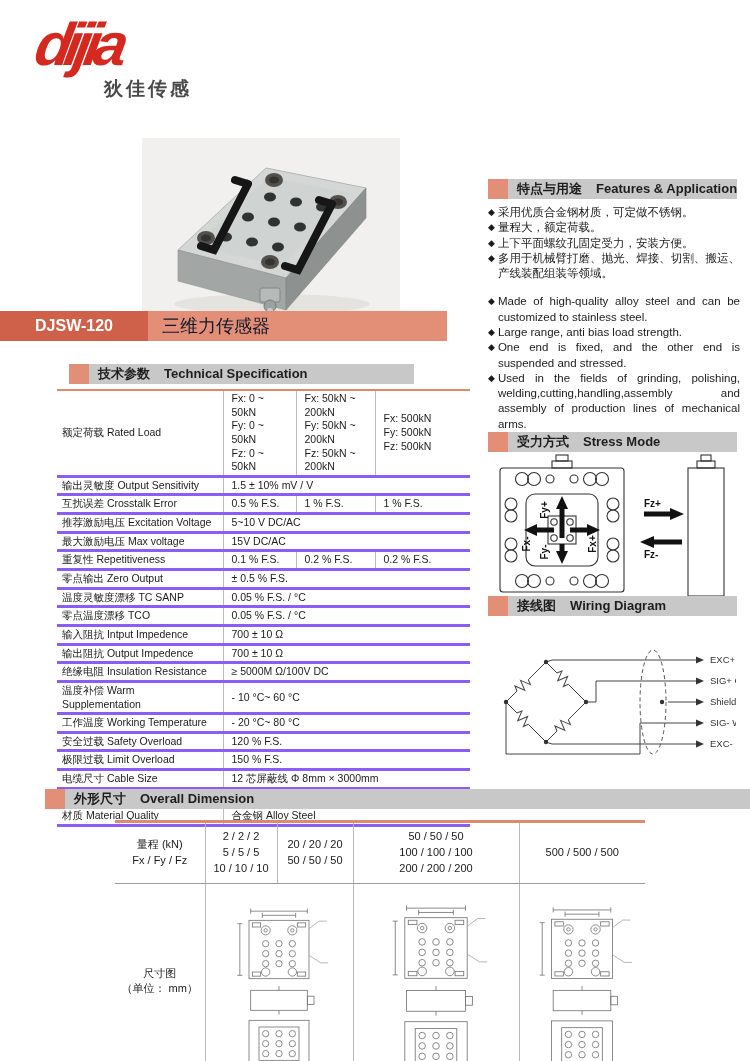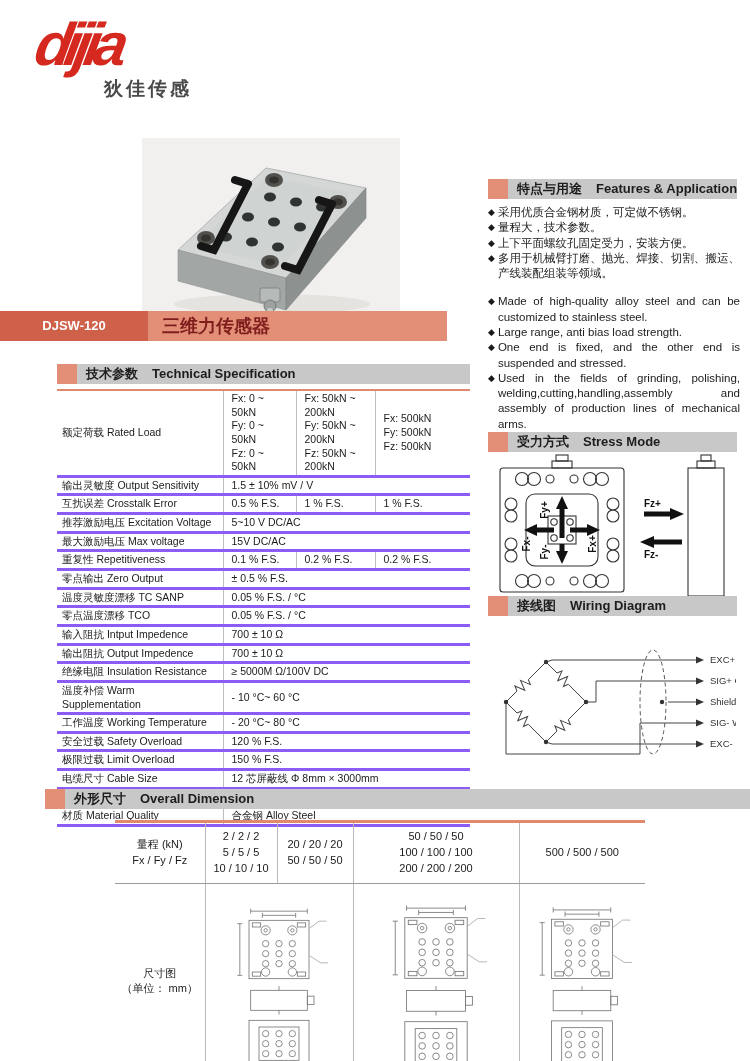--- a/index.html
+++ b/index.html
@@ -10,33 +10,33 @@
   .logo{position:absolute;left:36px;top:16px;}
   .logo-mark{font-style:italic;font-weight:bold;font-size:60px;line-height:.95;
              letter-spacing:-7px;transform:skewX(-10deg);color:#d5281e;}
   .logo-sub{font-size:19px;font-weight:bold;color:#4a4a4a;letter-spacing:3px;margin:3px 0 0 68px;text-align:center;}
 
   
   .photo{position:absolute;left:142px;top:138px;width:258px;height:182px;background:#f1f0ee;}
 
   
   .title-bar{position:absolute;left:0;top:311px;width:447px;height:30px;display:flex;}
-  .title-model{width:148px;background:#cf604a;color:#fff;font-size:13px;font-weight:bold;
+  .title-model{width:148px;background:#cf604a;color:#fff;font-size:16px;font-weight:bold;
                line-height:30px;text-align:center;}
-  .title-name{flex:1;background:#e38f77;color:#7f1d1d;font-size:18px;font-weight:bold;
+  .title-name{flex:1;background:#e38f77;color:#0f172a;font-size:18px;font-weight:normal;
               line-height:30px;padding-left:14px;}
 
   
   .sec-head{position:absolute;display:flex;height:20px;}
   .sec-head .sq{width:20px;height:20px;background:#e38f77;flex:none;}
   .sec-head .bar{flex:1;background:#c8c8c8;line-height:20px;padding-left:9px;font-size:13px;
                  font-weight:bold;color:#1d1d1d;white-space:nowrap;overflow:hidden;}
   .sec-head .en{margin-left:14px;}
   #features-head{left:488px;top:179px;width:249px;}
-  #spec-head{left:57px;top:364px;width:413px;}
+  #spec-head{left:69px;top:364px;width:345px;}
   #stress-head{left:488px;top:432px;width:249px;}
   #wiring-head{left:488px;top:596px;width:249px;}
   #dim-head{left:45px;top:789px;width:750px;}
 
   
   .features-body{position:absolute;left:488px;top:205px;width:252px;font-size:11.5px;
                  line-height:1.33;color:#1b1b1b;}
   .group-en{margin-top:13px;}
   .bullet{display:flex;}
   .bullet .dia{flex:none;margin-right:3px;font-size:9px;line-height:15px;}
@@ -122,21 +122,21 @@
   </div>
 
   <div class="features-body">
     <div class="group-cn">
       <div class="bullet">
           <span class="dia">◆</span>
           <span class="txt">采用优质合金钢材质，可定做不锈钢。</span>
         </div>
       <div class="bullet">
           <span class="dia">◆</span>
-          <span class="txt">量程大，技术参数。</span>
+          <span class="txt">量程大，额定荷载。</span>
         </div>
       <div class="bullet">
           <span class="dia">◆</span>
           <span class="txt">上下平面螺纹孔固定受力，安装方便。</span>
         </div>
       <div class="bullet">
           <span class="dia">◆</span>
           <span class="txt">多用于机械臂打磨、抛光、焊接、切割、搬运、产线装配组装等领域。</span>
         </div>
     </div>

